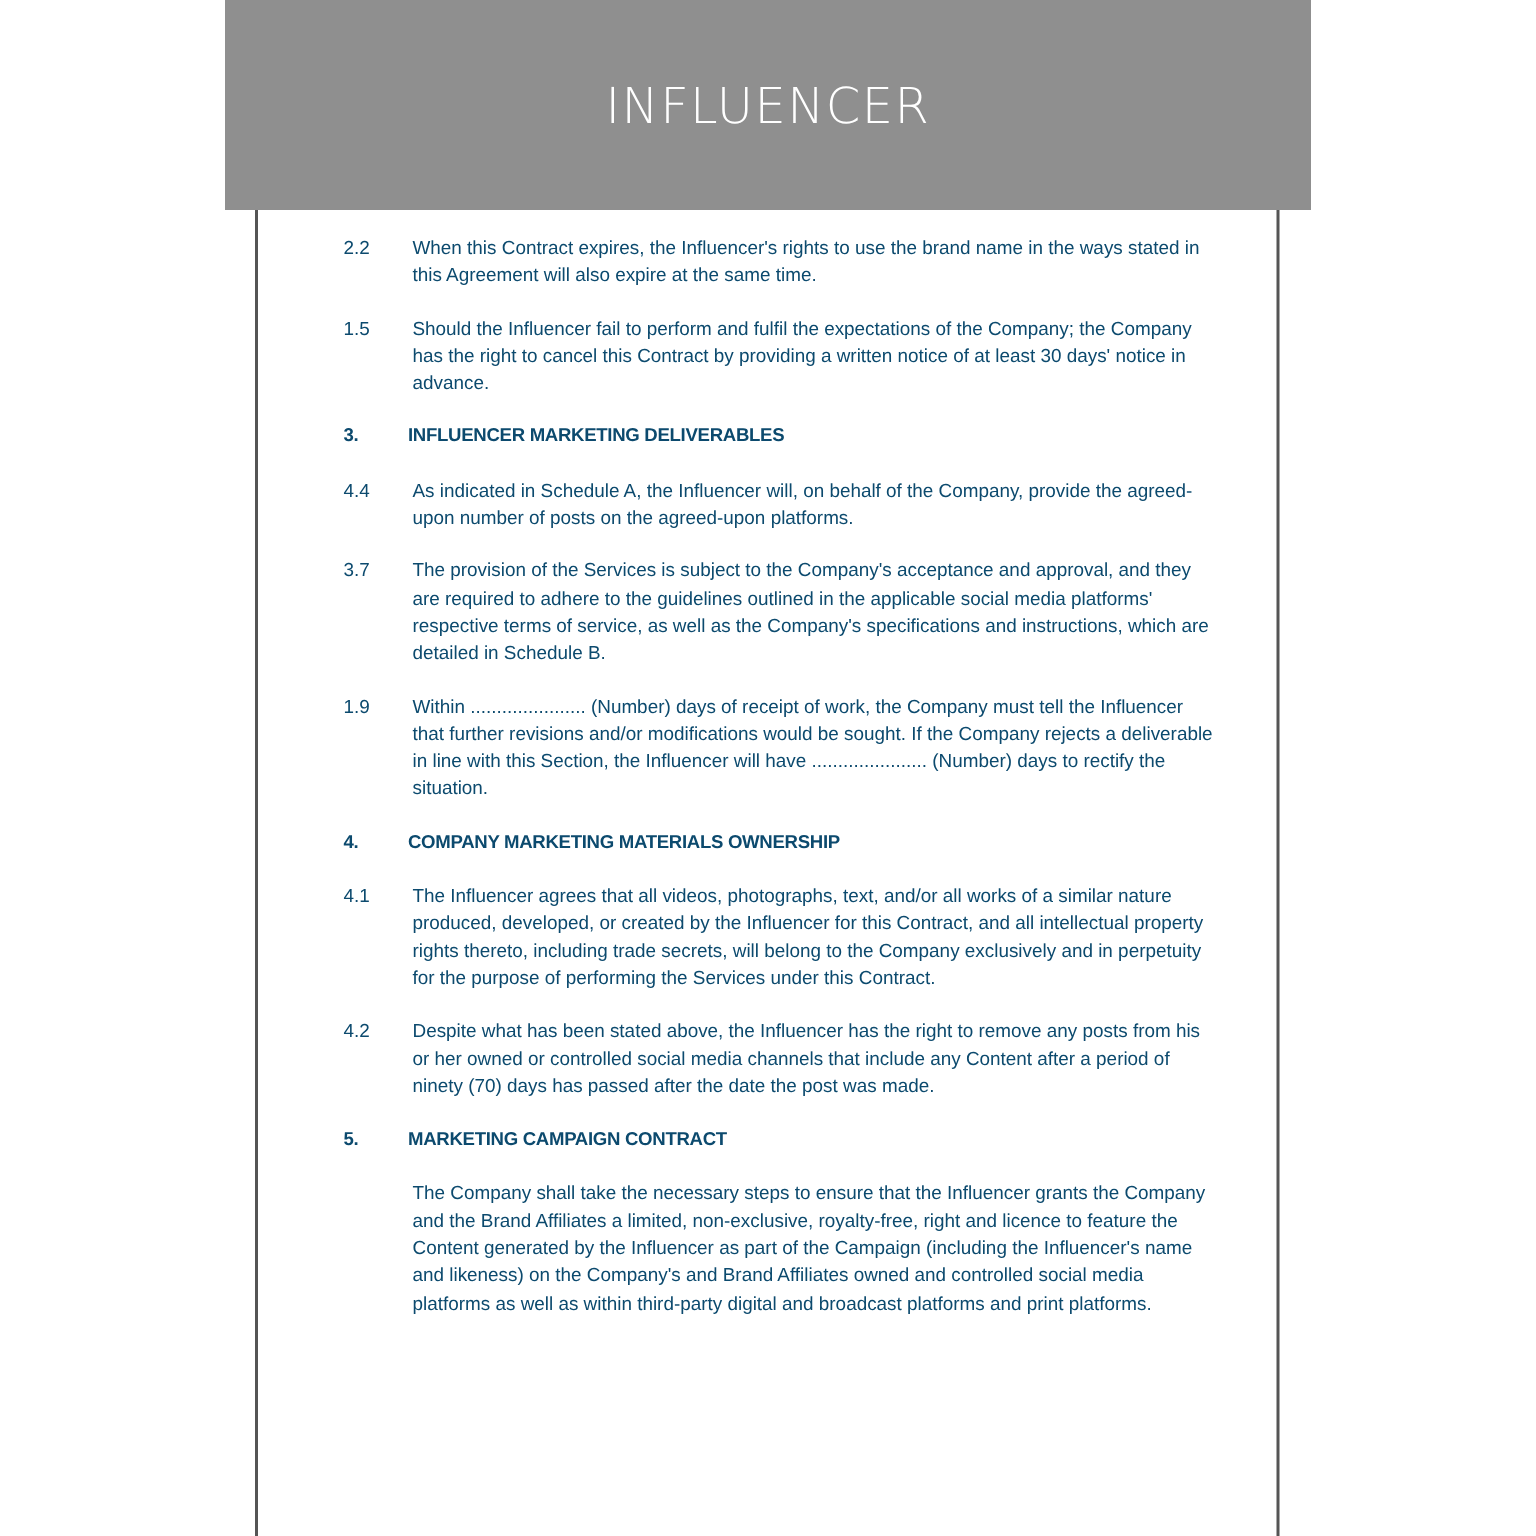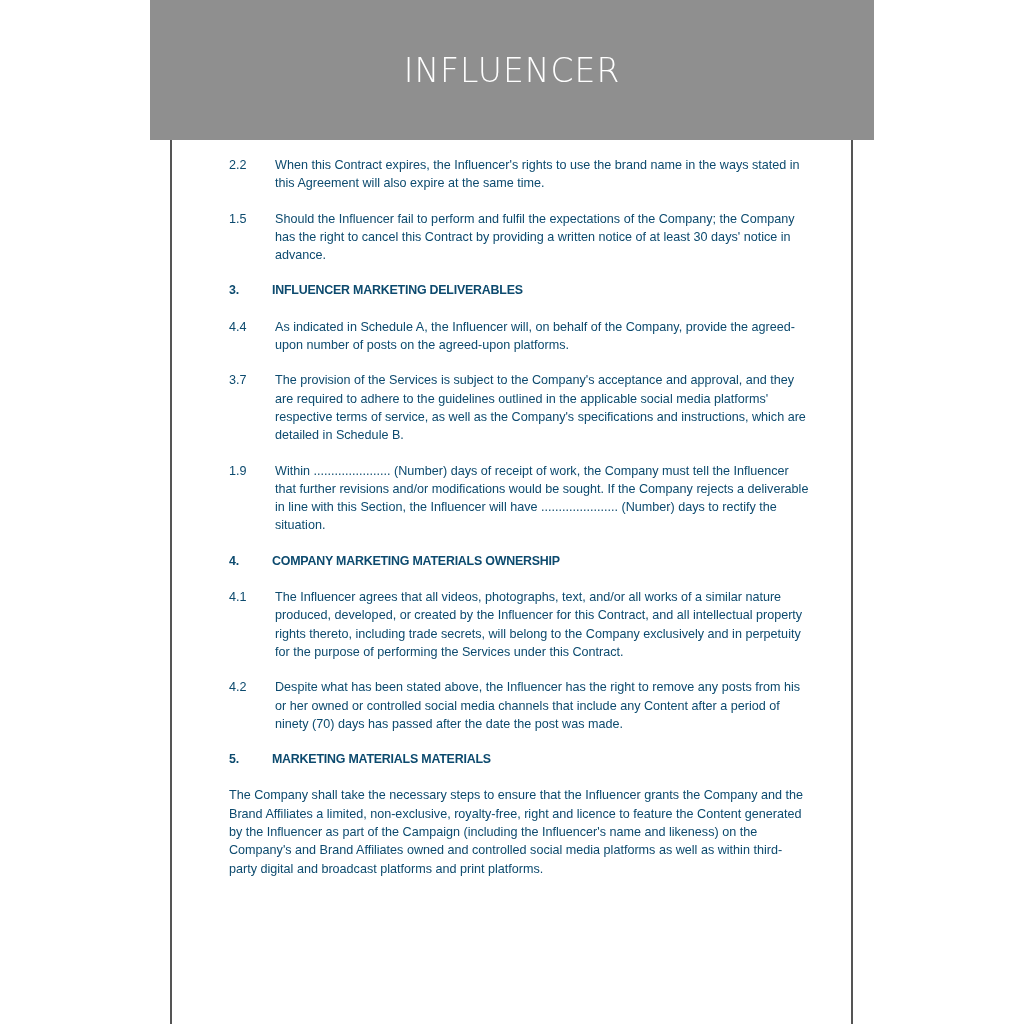--- a/index.html
+++ b/index.html
@@ -24,21 +24,21 @@
   }
   .content {
     position: absolute; left: 229px; top: 156px; width: 580px;
     color: #0c4a6e; font-size: 12.6px; line-height: 18.3px;
   }
   .clause { display: flex; margin-bottom: 17px; }
   .num { width: 46px; flex: 0 0 46px; }
   .text { flex: 1; }
   .heading { display: flex; font-weight: bold; font-size: 12.4px; margin-bottom: 18px; letter-spacing: -0.2px; }
   .heading .num { width: 43px; flex: 0 0 43px; }
-  .para { }
+  .para { margin-left: 46px; }
 </style>
 </head>
 <body>
 
 <div class="page"></div>
 
 <div class="banner">
   <div class="banner-line">INFLUENCER</div>
 </div>
 
@@ -74,16 +74,16 @@
   <div class="clause">
     <span class="num">4.1</span>
     <span class="text">The Influencer agrees that all videos, photographs, text, and/or all works of a similar nature produced, developed, or created by the Influencer for this Contract, and all intellectual property rights thereto, including trade secrets, will belong to the Company exclusively and in perpetuity for the purpose of performing the Services under this Contract.</span>
   </div>
   <div class="clause">
     <span class="num">4.2</span>
     <span class="text">Despite what has been stated above, the Influencer has the right to remove any posts from his or her owned or controlled social media channels that include any Content after a period of ninety (70) days has passed after the date the post was made.</span>
   </div>
   <div class="heading">
     <span class="num">5.</span>
-    <span class="text">MARKETING MATERIALS MATERIALS</span>
+    <span class="text">MARKETING CAMPAIGN CONTRACT</span>
   </div>
   <div class="para">The Company shall take the necessary steps to ensure that the Influencer grants the Company and the Brand Affiliates a limited, non-exclusive, royalty-free, right and licence to feature the Content generated by the Influencer as part of the Campaign (including the Influencer's name and likeness) on the Company's and Brand Affiliates owned and controlled social media platforms as well as within third-party digital and broadcast platforms and print platforms.</div>
 </div>
 
 </body></html>

